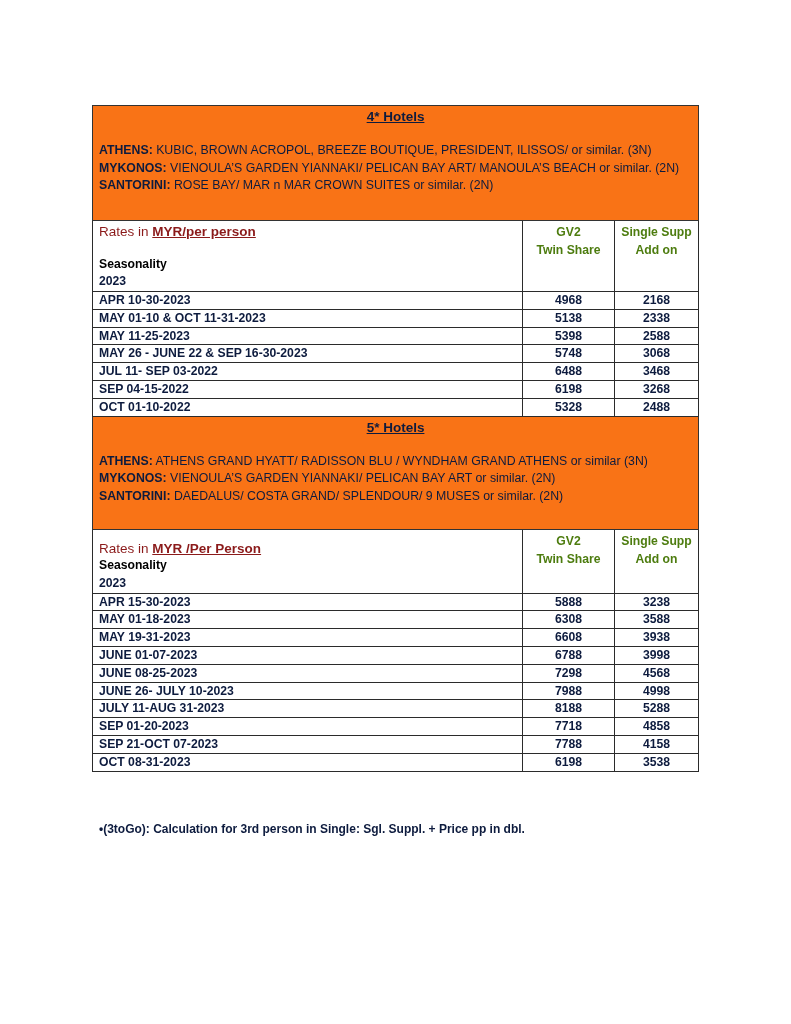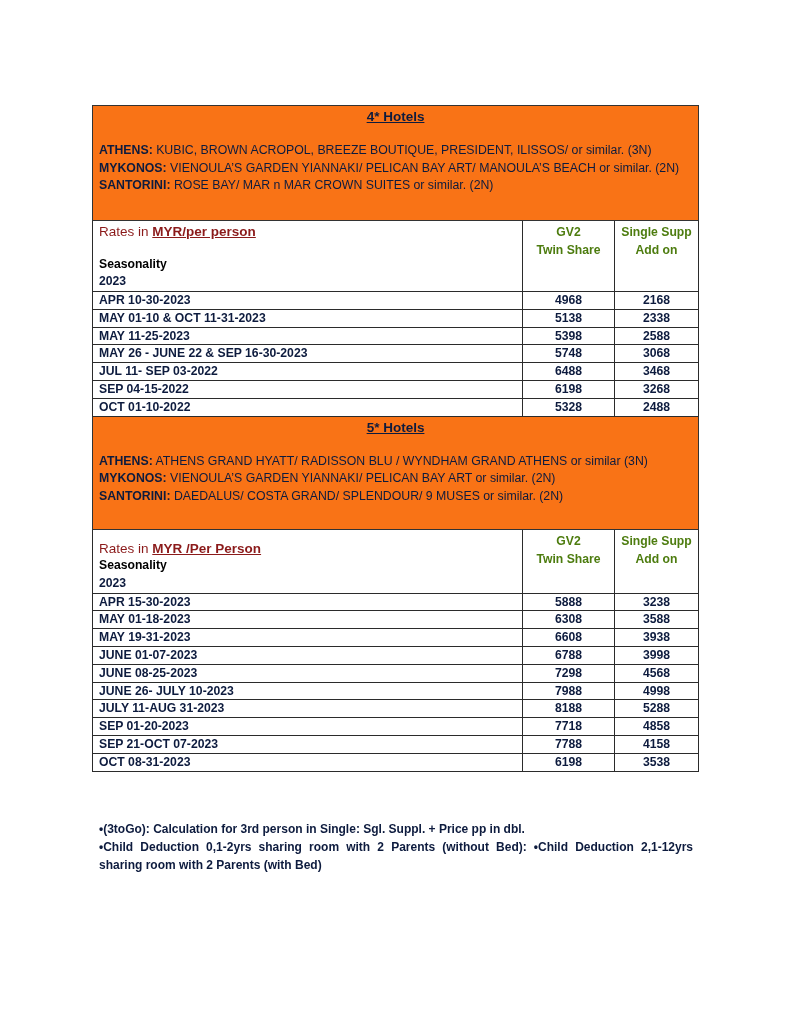--- a/index.html
+++ b/index.html
@@ -167,14 +167,13 @@
           <td>OCT 08-31-2023</td>
           <td class="num">6198</td>
           <td class="num">3538</td>
         </tr>
       </tbody>
   </table>
 </div>
 
 <div class="notes">
   <p>•(3toGo): Calculation for 3rd person in Single: Sgl. Suppl. + Price pp in dbl.</p>
-  <p>•Child Deduction 0,1-2yrs sharing room with 2 Parents (without Bed): •Child Deduction 2,1-12yrs sharing room with 2 Parents (with Bed)</p>
 </div>
 
 </body></html>

